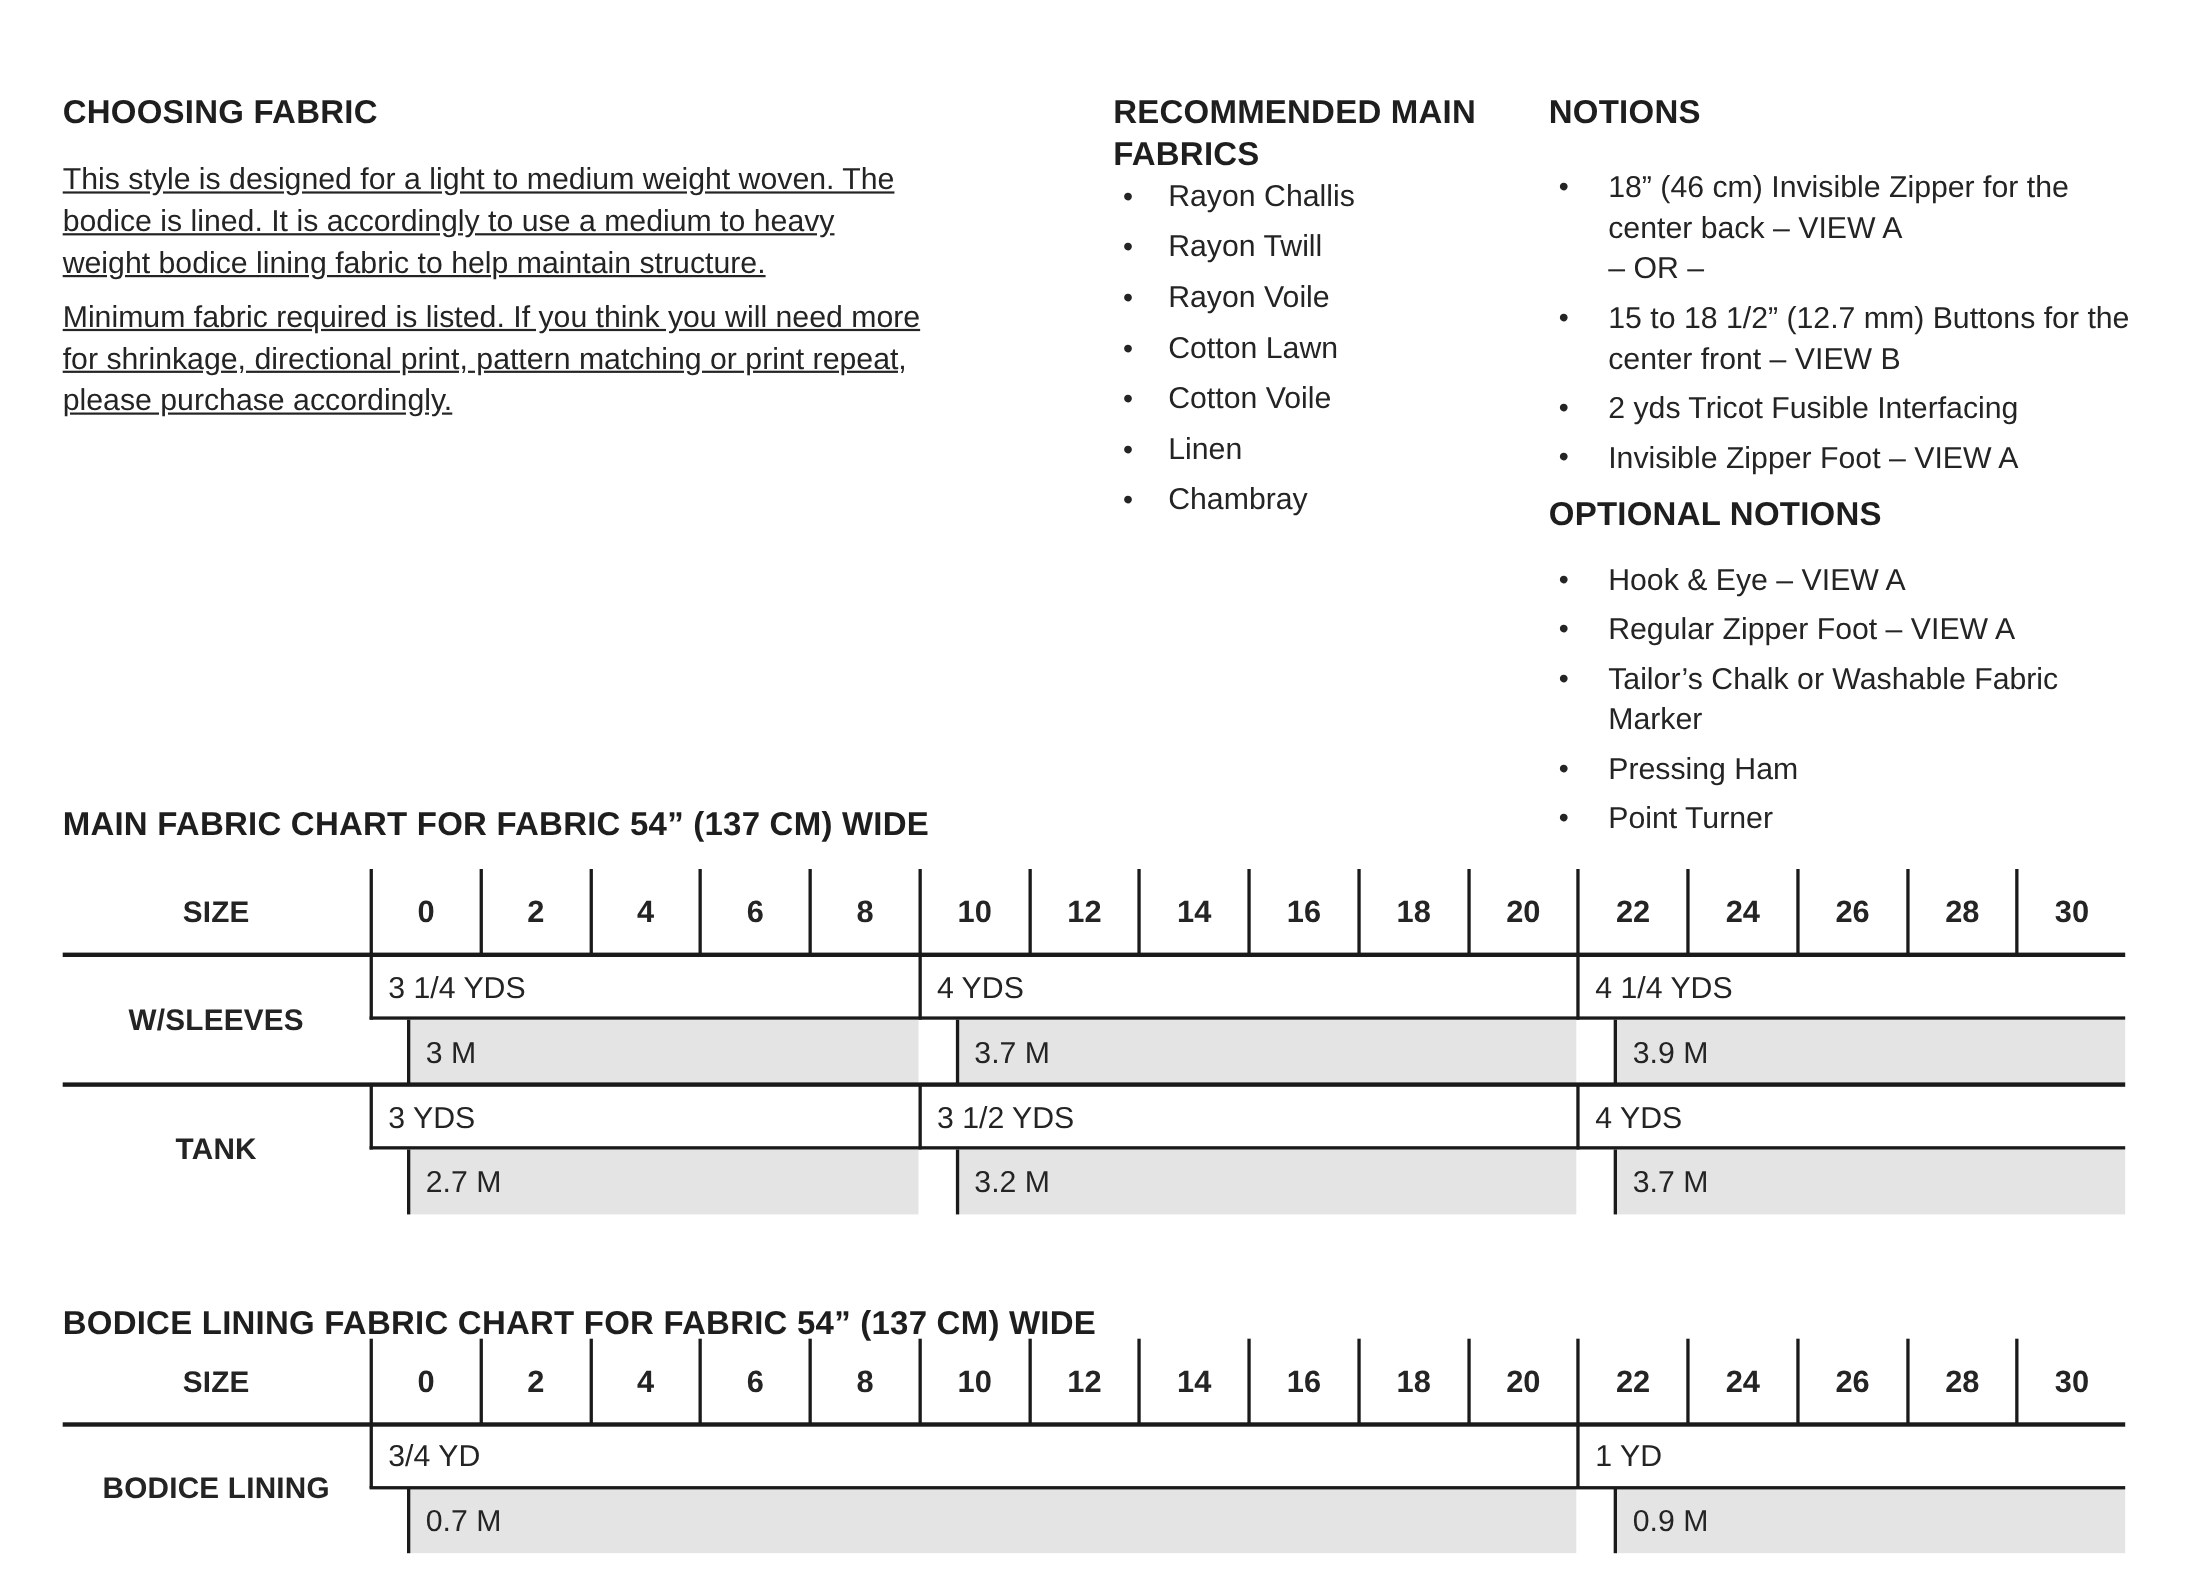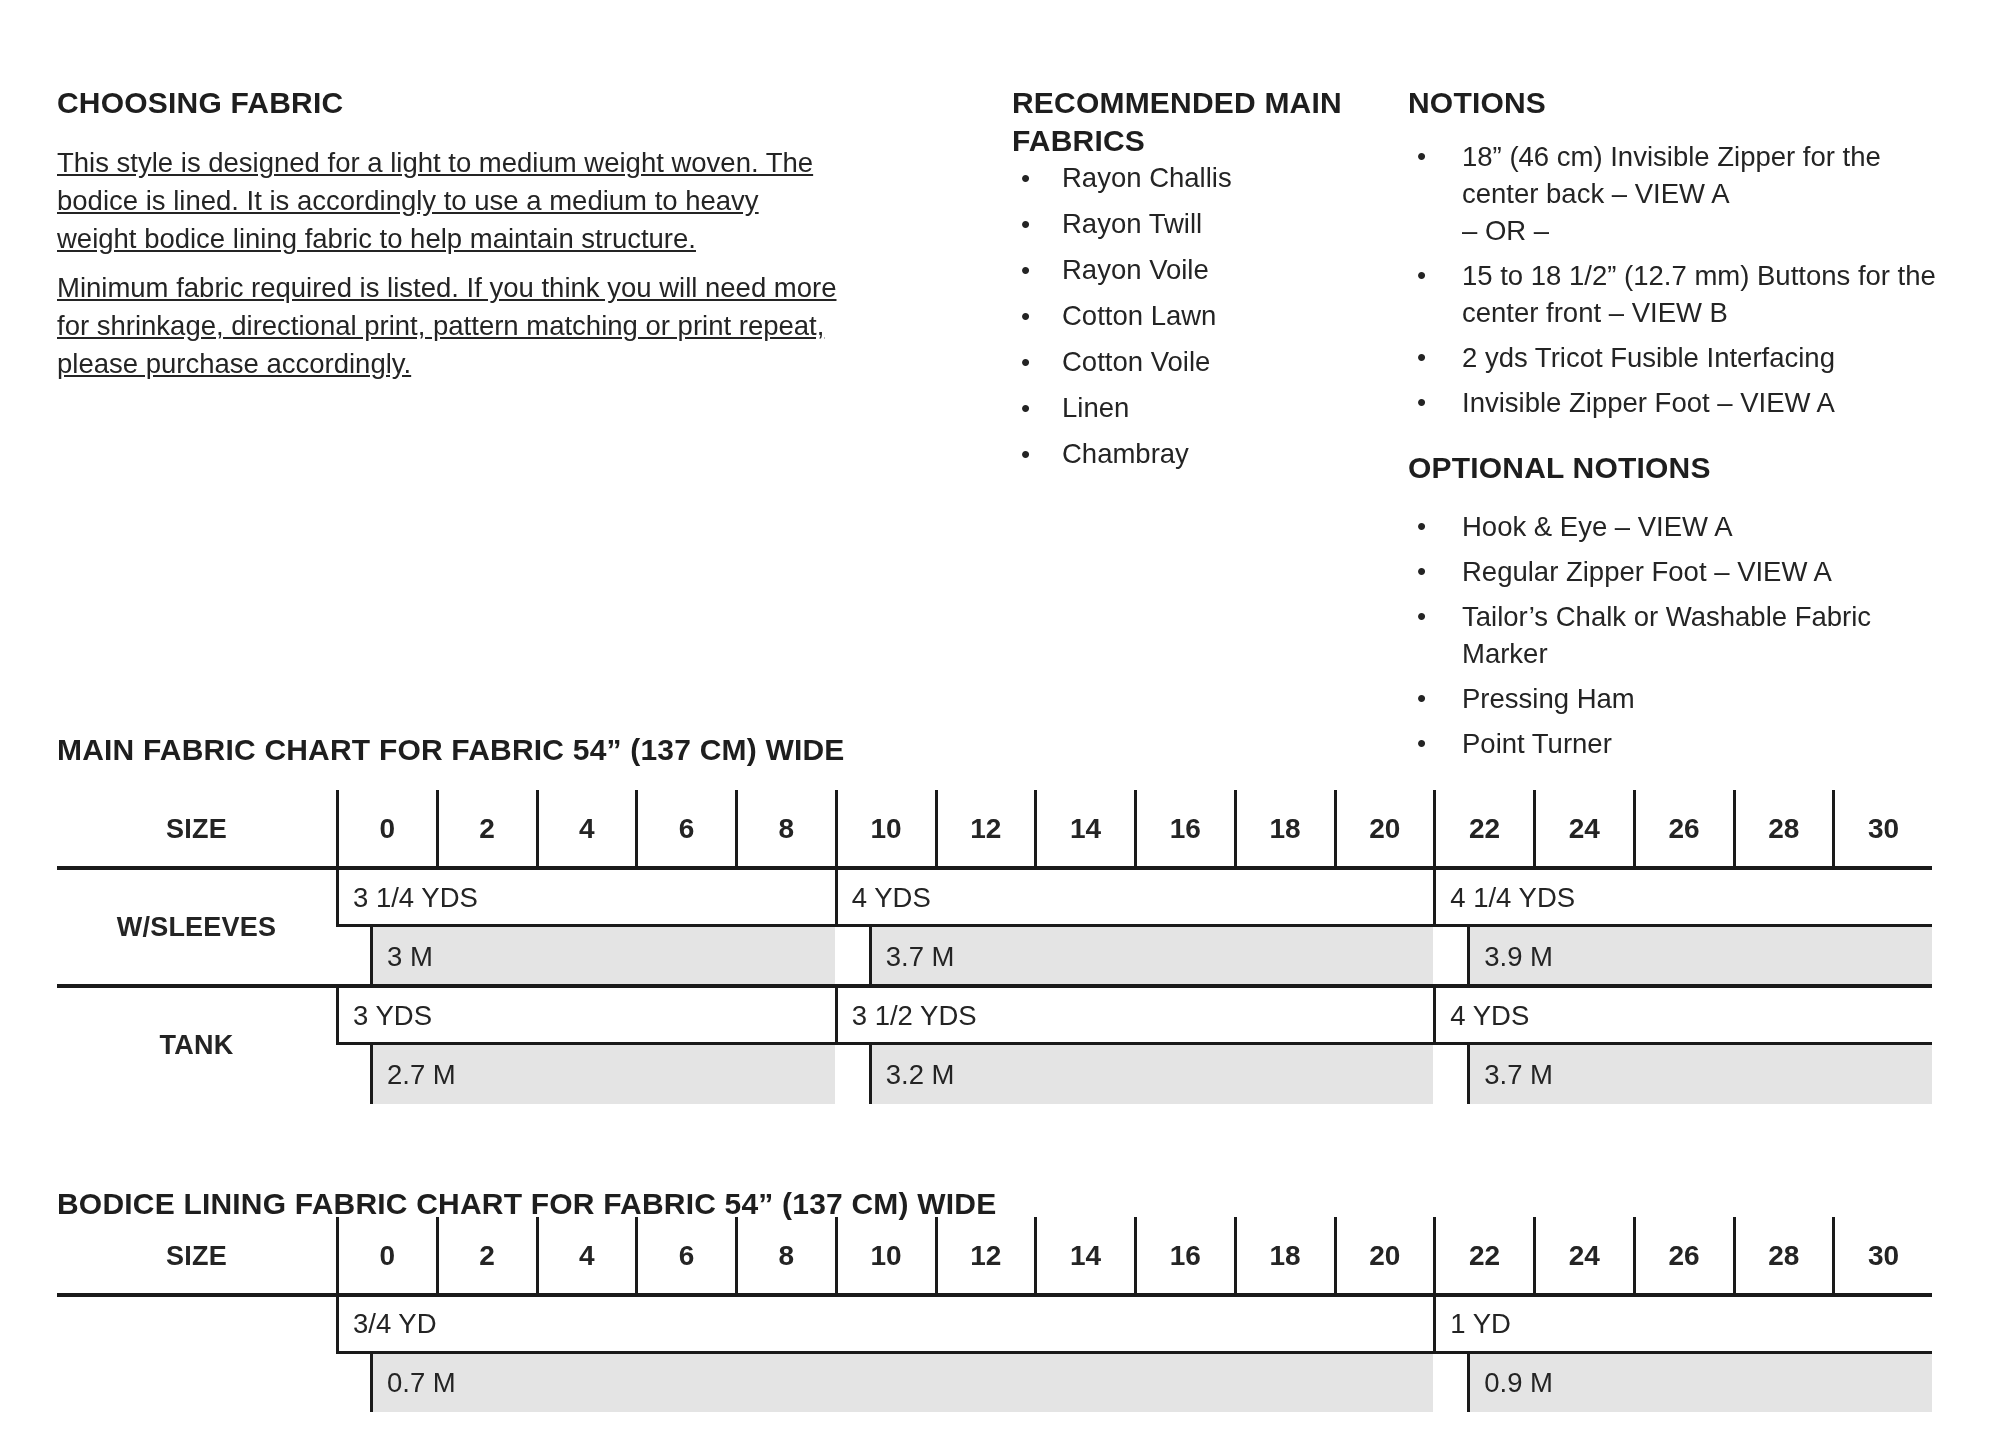--- a/index.html
+++ b/index.html
@@ -20,21 +20,21 @@
   .para { margin:0 0 11px 0; font-size:27.5px; }
   .para .line { line-height:38px; white-space:nowrap;text-decoration:underline; }
 
   #fabrics { left:1012px; top:84px; width:390px; }
   #fabrics .h2 { }
   .blist { list-style:none; margin:0; padding:0; font-size:27.5px; }
   .blist li { display:grid; margin:0 0 10px 0; }
   #fabrics .blist li { grid-template-columns:50px 1fr; line-height:36px; }
 
   #notions { left:1408px; top:84px; width:585px; }
-  #notions .h2 { margin-bottom:16px; }
+  #notions .h2 { margin-bottom:29px; }
   .nlist li { grid-template-columns:54px 1fr; line-height:37px; margin-bottom:8px; }
   .nlist .line { line-height:37px; }
 
   #optional { left:1408px; top:449px; width:585px; }
   #optional .h2 { margin-bottom:21px; }
 
   .dot { padding-left:9px; font-size:26px; line-height:inherit; }
 
   
   #main-title  { left:57px; top:731px; }
@@ -231,20 +231,21 @@
   <div class="cell size-head" style="grid-column:9;grid-row:1">14</div>
   <div class="cell size-head" style="grid-column:10;grid-row:1">16</div>
   <div class="cell size-head" style="grid-column:11;grid-row:1">18</div>
   <div class="cell size-head" style="grid-column:12;grid-row:1">20</div>
   <div class="cell size-head" style="grid-column:13;grid-row:1">22</div>
   <div class="cell size-head" style="grid-column:14;grid-row:1">24</div>
   <div class="cell size-head" style="grid-column:15;grid-row:1">26</div>
   <div class="cell size-head" style="grid-column:16;grid-row:1">28</div>
   <div class="cell size-head" style="grid-column:17;grid-row:1">30</div>
 
+  <div class="cell row-label" style="grid-column:1;grid-row:2 / span 2">BODICE LINING</div>
   <div class="cell val" style="grid-column:2 / span 11;grid-row:2">3/4 YD</div>
   <div class="cell val" style="grid-column:13 / span 5;grid-row:2">1 YD</div>
   <div class="cell val shade" style="grid-column:2 / span 11;grid-row:3">0.7 M</div>
   <div class="cell val shade" style="grid-column:13 / span 5;grid-row:3">0.9 M</div>
 
   <div class="hline" style="left:0;right:0;top:76px;height:4px"></div>
   <div class="hline" style="left:279px;right:0;top:134px;height:3px"></div>
 </div>
 
 </body></html>

